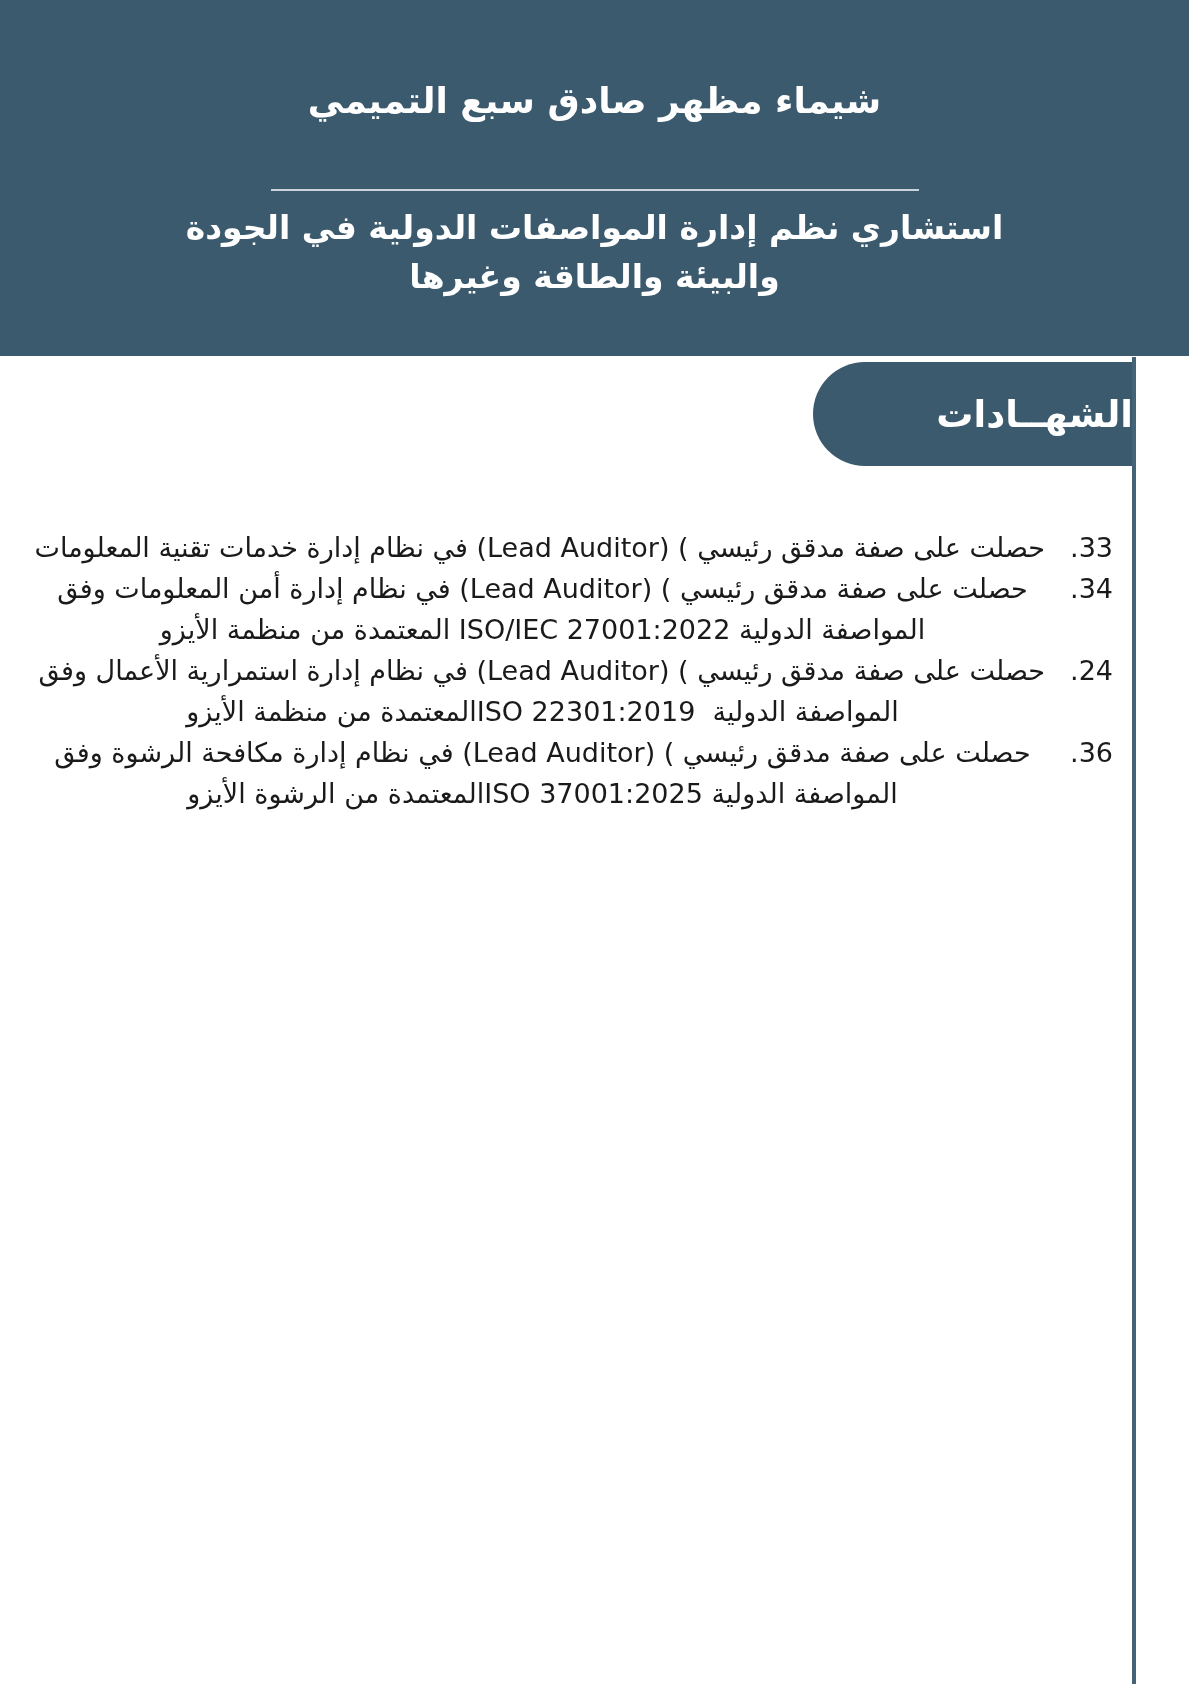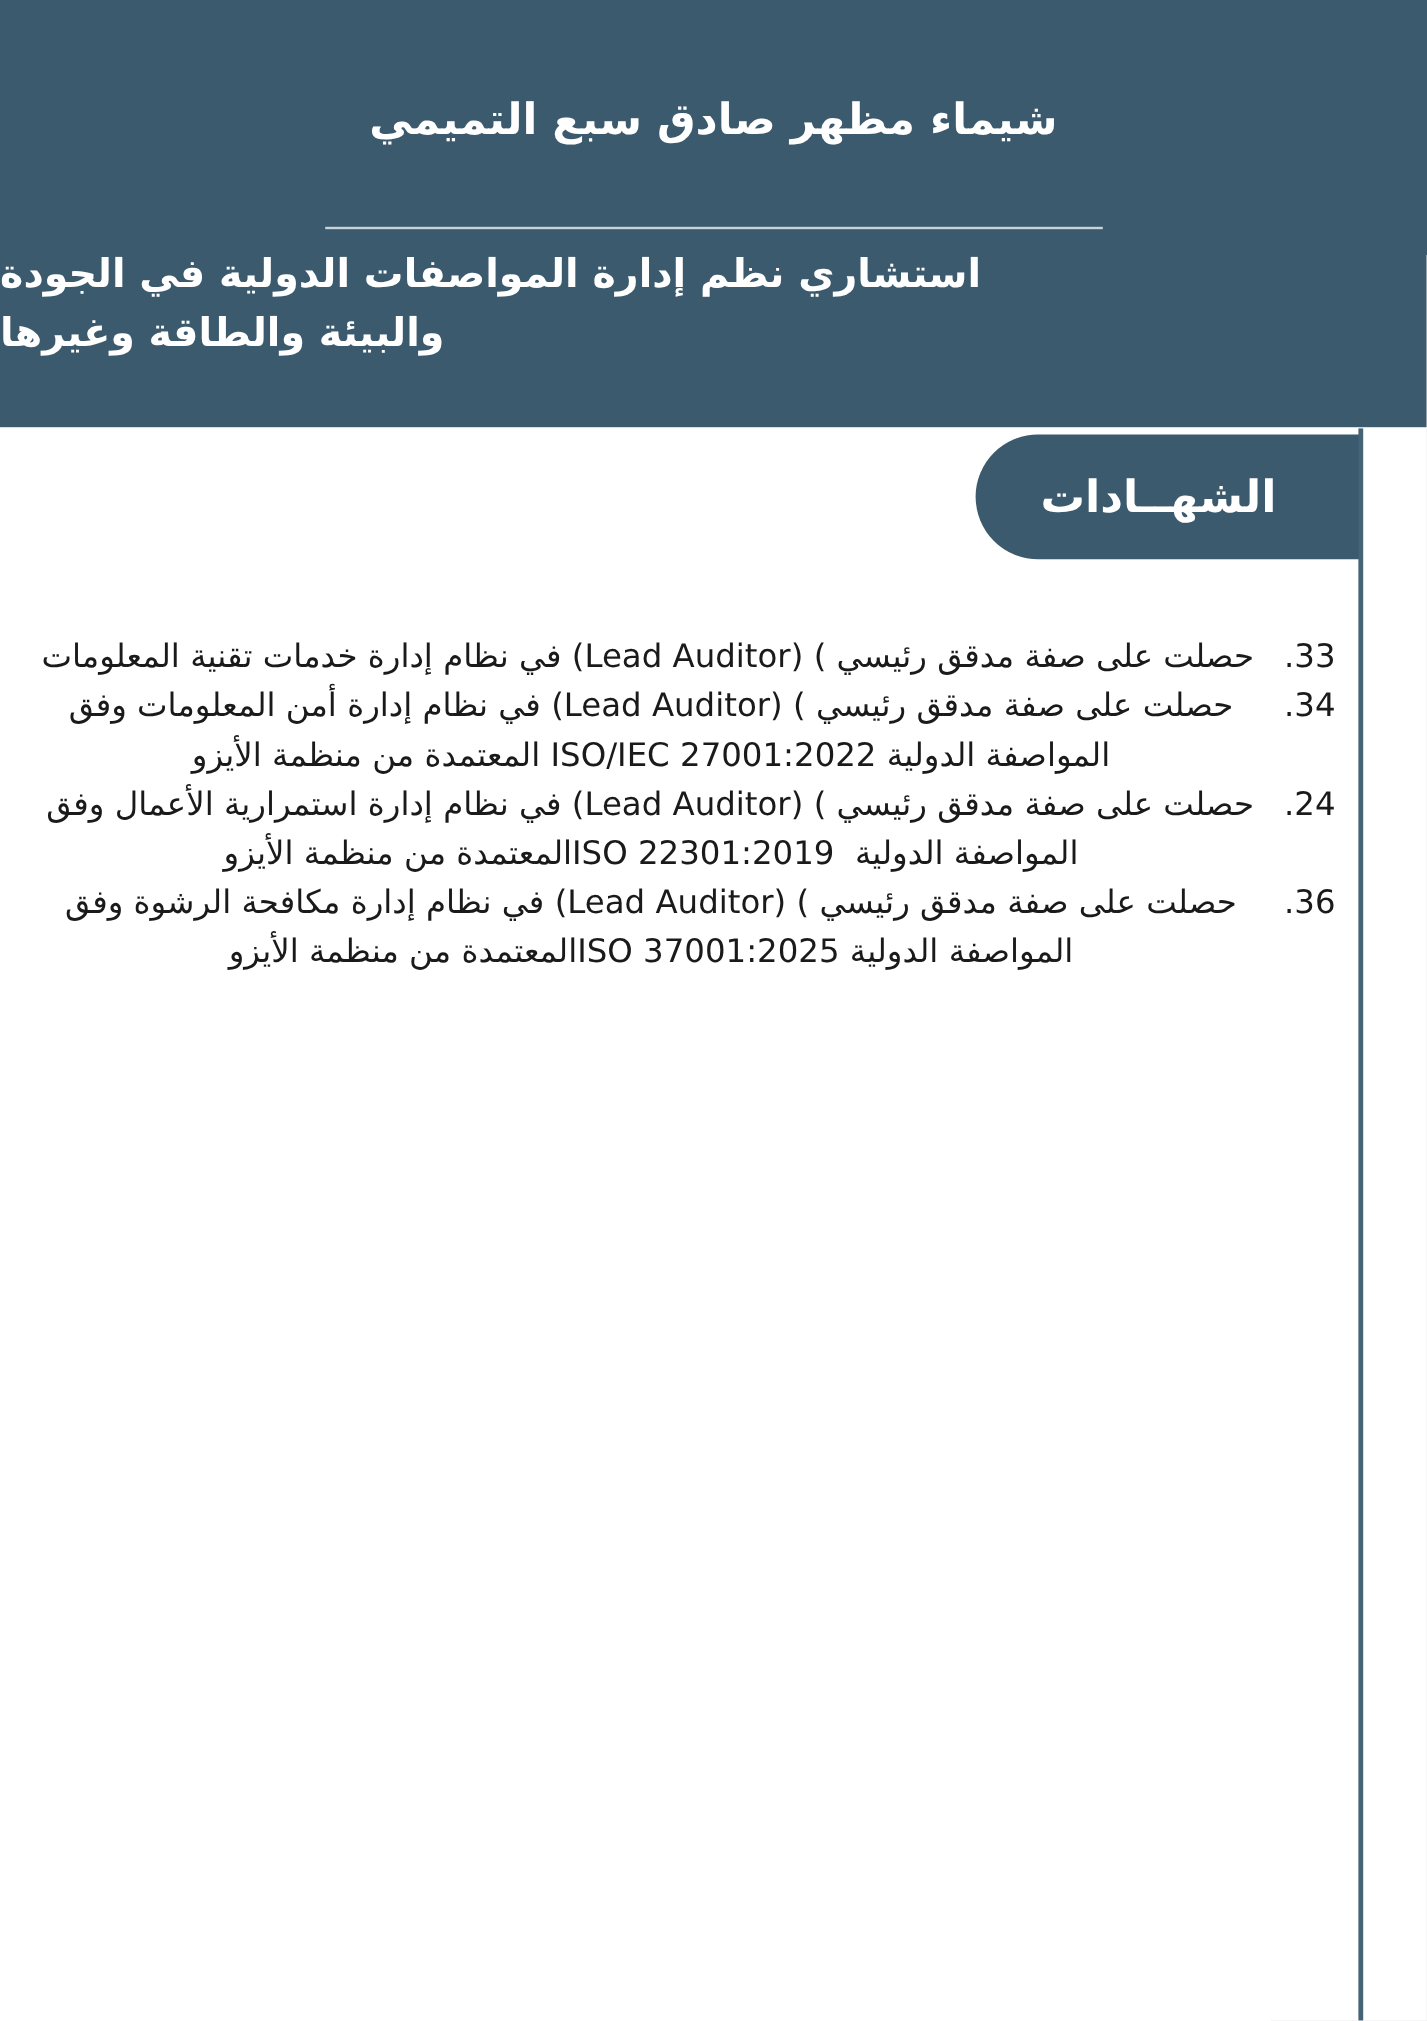--- a/index.html
+++ b/index.html
@@ -23,31 +23,31 @@
     color:#ffffff;font-size:36px;font-weight:bold;
     direction:rtl;
   }
   .header-divider{
     position:absolute;top:189px;left:50%;margin-left:-324px;
     width:648px;height:2px;
     background:var(--divider,#c8d3da);
   }
   .subtitle{
     position:absolute;top:203px;left:0;width:100%;
-    text-align:left;
+    text-align:center;
     color:#ffffff;font-size:33px;font-weight:bold;line-height:49px;
     direction:rtl;
   }
   
   .section-badge{
     position:absolute;top:362px;left:813px;
     width:320px;height:104px;
     background:var(--primary,#3b5a6d);
     border-radius:52px 0 0 52px;
-    display:flex;align-items:center;justify-content:flex-end;
+    display:flex;align-items:center;justify-content:flex-start;
     padding-left:54px;box-sizing:border-box;
     color:#ffffff;font-size:37px;font-weight:bold;
     direction:rtl;
   }
   
   .v-rule{
     position:absolute;top:357px;left:1132px;
     width:4px;height:1327px;
     background:var(--vline,#456377);
   }
@@ -112,18 +112,18 @@
       <div class="cert-lines">
         <div class="cert-line">حصلت على صفة مدقق رئيسي ) (Lead Auditor) في نظام إدارة استمرارية الأعمال وفق</div>
         <div class="cert-line">المواصفة الدولية  ISO 22301:2019المعتمدة من منظمة الأيزو</div>
       </div>
     </div>
 
     <div class="cert-item">
       <div class="cert-num">36.</div>
       <div class="cert-lines">
         <div class="cert-line">حصلت على صفة مدقق رئيسي ) (Lead Auditor) في نظام إدارة مكافحة الرشوة وفق</div>
-        <div class="cert-line">المواصفة الدولية ISO 37001:2025المعتمدة من منظمة الأيزو</div>
+        <div class="cert-line">المواصفة الدولية ISO 37001:2025المعتمدة من الرشوة الأيزو</div>
       </div>
     </div>
 
   </div>
 </div>
 
 </body></html>

